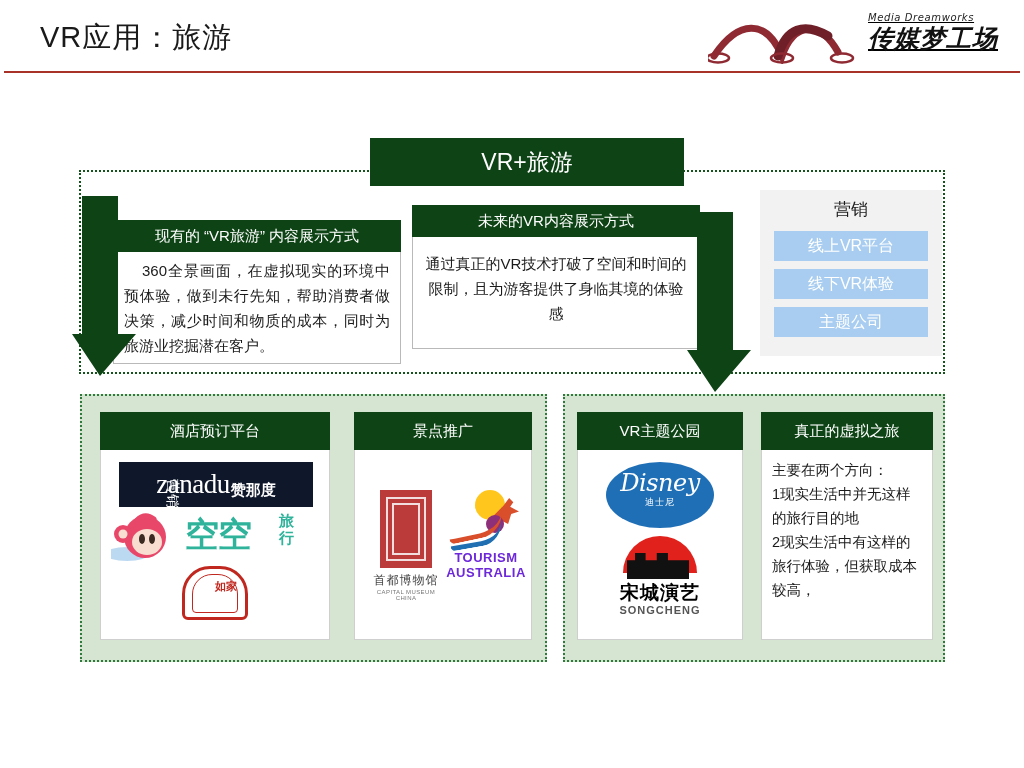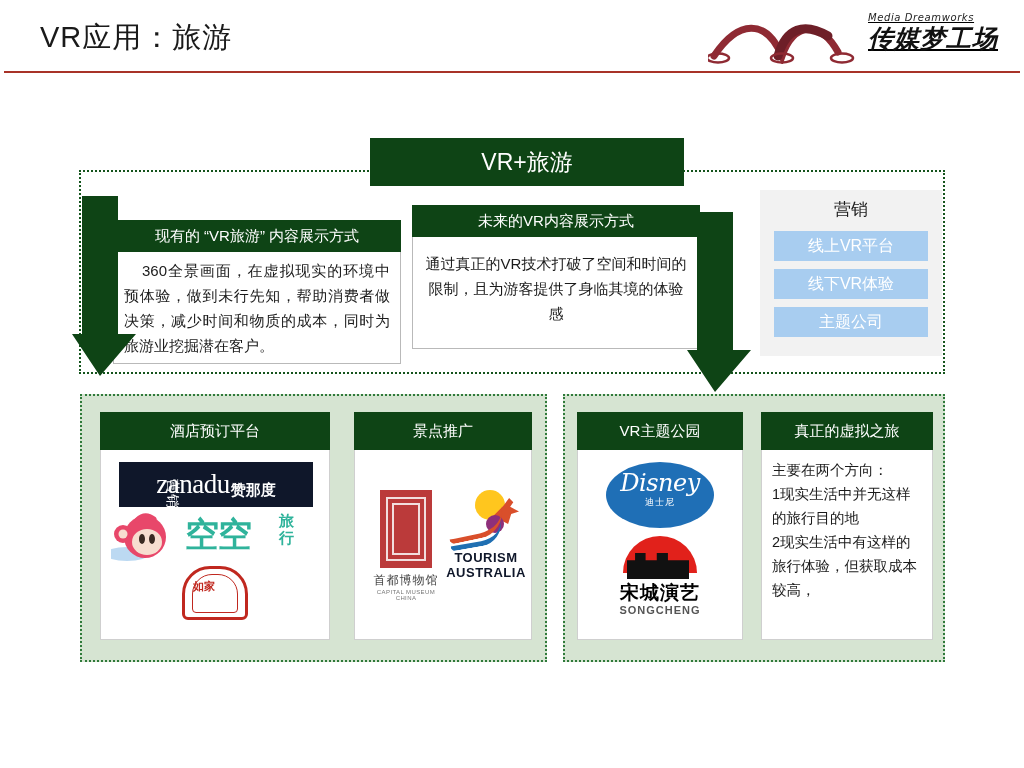--- a/index.html
+++ b/index.html
@@ -287,21 +287,21 @@
     font-weight: bold;
     color: #2fb39b;
     line-height: 17px;
     width: 20px;
   }
 
   .logo-homeinn {
     position: absolute;
     left: 62px; top: 116px;
     width: 104px; height: 70px;
-    text-align: left;
+    text-align: right;
   }
   .hi-shield {
     width: 60px; height: 48px;
     margin: 0 auto;
     border: 3px solid #c0281f;
     border-radius: 28px 28px 6px 6px;
     position: relative;
     background: #ffffff;
   }
   .hi-inner {
@@ -376,21 +376,21 @@
     border-radius: 0 0 40px 8px;
     transform: rotate(-10deg);
   }
   .ta-roo {
     position: absolute; left: 50px; top: 10px;
     width: 26px; height: 26px;
     background: #d94f2b;
     clip-path: polygon(0 70%, 40% 30%, 62% 0, 78% 16%, 66% 34%, 100% 52%, 70% 62%, 58% 100%, 30% 86%);
   }
   .ta-txt {
-    font-size: 13px; font-weight: bold; color: #0f172a;
+    font-size: 13px; font-weight: bold; color: #6d28d9;
     line-height: 15px; letter-spacing: 0.5px;
   }
 
   .logo-disney {
     position: absolute;
     left: 28px; top: 12px;
     width: 108px; height: 66px;
     background: #1f6fb6;
     border-radius: 50%;
     text-align: center;

